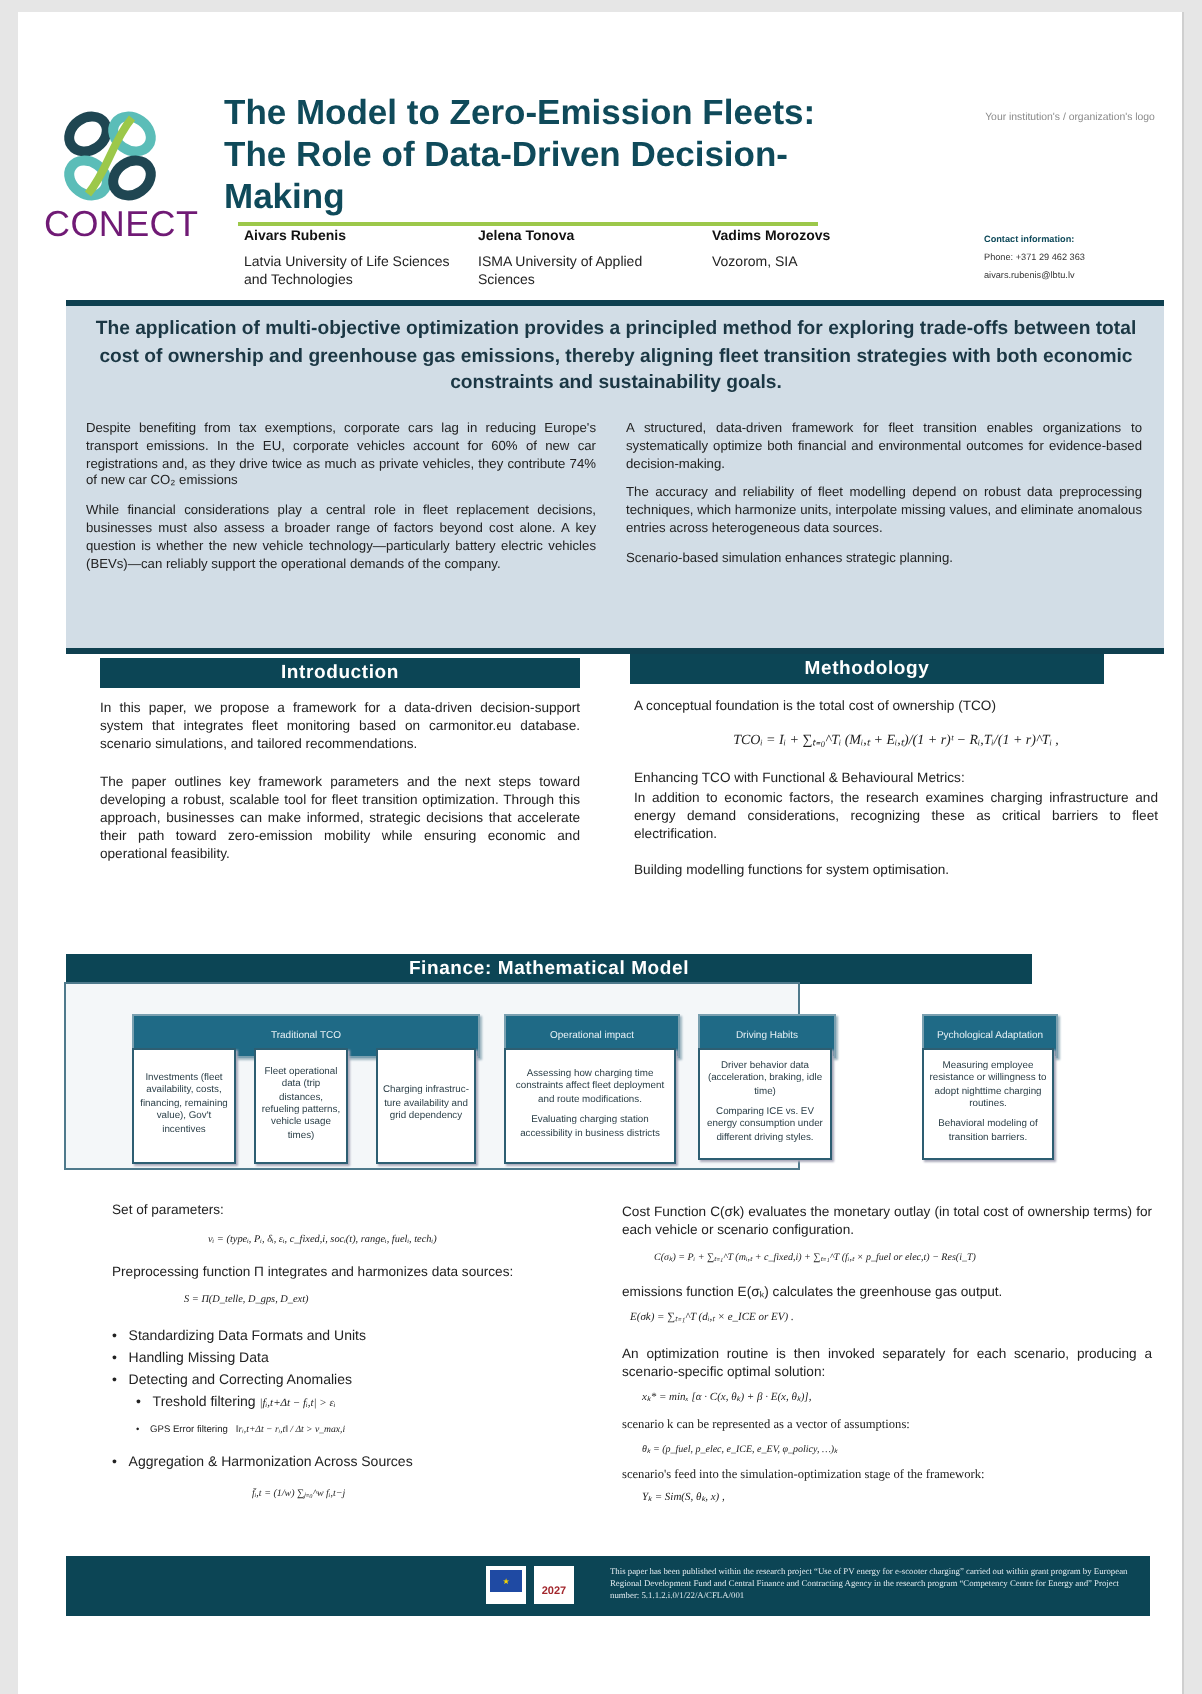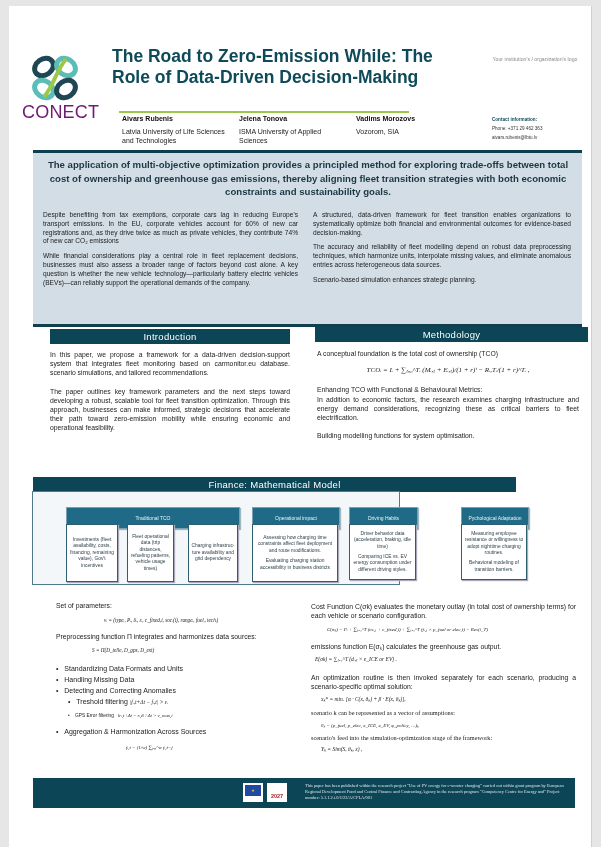--- a/index.html
+++ b/index.html
@@ -14,21 +14,21 @@
   .author { top:115px; font-size:7px; }
   .author .name { font-weight:bold; color:#111; margin-bottom:5px; }
   .author .aff { color:#222; line-height:9px; }
   .contact { left:492px; top:115px; font-size:4.6px; color:#333; line-height:9px; }
   .contact .head { color:#0f4a5a; font-weight:bold; }
   .summary { left:33px; top:150px; width:549px; height:174px; background:#d2dde6; border-top:3px solid #0f4050; }
   .summary .bottom-rule { position:absolute; left:0; bottom:0; width:100%; height:3px; background:#0f4050; }
   .lead { position:absolute; left:10px; top:5px; width:530px; font-size:9.6px; font-weight:bold; color:#1b3744; line-height:13.5px;text-align:center; }
   .sum-col { position:absolute; top:58px; font-size:6.6px; line-height:8.8px; color:#222; text-align:justify; }
   .sum-col p { margin:0 0 6px 0; }
-  .section-head { height:15px; background:#0c4555; color:#fff; font-weight:normal; font-size:9.5px; text-align:center; line-height:15px; letter-spacing:0.3px; }
+  .section-head { height:15px; background:#0c4555; color:#fff; font-weight:bold; font-size:9.5px; text-align:center; line-height:15px; letter-spacing:0.3px; }
   .body-text { font-size:6.8px; line-height:9.2px; color:#222; text-align:justify; }
   .body-text p { margin:0 0 9px 0; }
   .formula { font-family:"Liberation Serif", serif; font-style:italic; color:#222; }
   .diagram-frame { left:32px; top:491px; width:366px; height:92px; border:1px solid #4f7a8c; background:#f4f7f9; }
   .cat { position:absolute; height:20px; background:#1f6a86; border:1px solid #7aa0b0; color:#e8f2f6; font-size:5px; text-align:center; line-height:6.5px; display:flex; align-items:center; justify-content:center; box-shadow:1px 1px 1px #9fb7c2; }
   .card { position:absolute; background:#ffffff; border:1.5px solid #2d5e72; font-size:4.9px; line-height:6.4px; color:#2a3e47; text-align:center; display:flex; flex-direction:column; justify-content:center; padding:2px; box-sizing:border-box; box-shadow:1px 1px 1px #aab; }
   .card p { margin:0 0 4px 0; }
   .card p:last-child { margin-bottom:0; }
   .bul { font-size:7px; line-height:11px; color:#222; }
   .footer { left:233px; top:778px; width:342px; height:30px; background:#0c4555; }
@@ -42,21 +42,21 @@
 
 <svg class="abs logo" style="left:26px;top:53px;width:58px;height:50px;" viewBox="0 0 58 50">
   <ellipse cx="18" cy="14" rx="10" ry="8" fill="none" stroke="#1f4652" stroke-width="5" transform="rotate(-35 18 14)"></ellipse>
   <ellipse cx="40" cy="14" rx="10" ry="8" fill="none" stroke="#5bbdb8" stroke-width="5" transform="rotate(35 40 14)"></ellipse>
   <ellipse cx="18" cy="36" rx="10" ry="8" fill="none" stroke="#5bbdb8" stroke-width="5" transform="rotate(35 18 36)"></ellipse>
   <ellipse cx="40" cy="36" rx="10" ry="8" fill="none" stroke="#1f4652" stroke-width="5" transform="rotate(-35 40 36)"></ellipse>
   <path d="M40 6 C30 18, 28 32, 18 44" fill="none" stroke="#9cc84a" stroke-width="4"></path>
 </svg>
 <div class="abs logo-text">CONECT</div>
 
-<div class="abs title">The Road to Zero-Emission While: The Role of Data-Driven Decision-Making</div>
+<div class="abs title">The Model to Zero-Emission Fleets: The Role of Data-Driven Decision-Making</div>
 <div class="abs title-rule" style="left:119px;top:111px;width:290px;"></div>
 
 <div class="abs inst-logo">Your institution's / organization's logo</div>
 
 <div class="abs author" style="left:122px;">
   <div class="name">Aivars Rubenis</div>
   <div class="aff" style="width:110px;">Latvia University of Life Sciences and Technologies</div>
 </div>
 <div class="abs author" style="left:239px;">
   <div class="name">Jelena Tonova</div>
@@ -86,21 +86,21 @@
   </div>
   <div class="bottom-rule"></div>
 </div>
 
 <div class="abs section-head" style="left:50px;top:329px;width:240px;">Introduction</div>
 <div class="abs body-text" style="left:50px;top:350px;width:240px;">
   <p>In this paper, we propose a framework for a data-driven decision-support system that integrates fleet monitoring based on carmonitor.eu database. scenario simulations, and tailored recommendations.</p>
   <p>The paper outlines key framework parameters and the next steps toward developing a robust, scalable tool for fleet transition optimization. Through this approach, businesses can make informed, strategic decisions that accelerate their path toward zero-emission mobility while ensuring economic and operational feasibility.</p>
 </div>
 
-<div class="abs section-head" style="left:315px;top:327px;width:273px;">Methodology</div>
+<div class="abs section-head" style="left:315px;top:327px;width:237px;">Methodology</div>
 <div class="abs body-text" style="left:317px;top:349px;width:262px;">
   <div>A conceptual foundation is the total cost of ownership (TCO)</div>
   <div class="formula" style="font-size:7px;text-align:center;margin:8px 0 10px 0;">TCOᵢ = Iᵢ + ∑ₜ₌₀^Tᵢ (Mᵢ,ₜ + Eᵢ,ₜ)/(1 + r)ᵗ − Rᵢ,Tᵢ/(1 + r)^Tᵢ ,</div>
   <div>Enhancing TCO with Functional &amp; Behavioural Metrics:</div>
   <div style="margin-bottom:9px;">In addition to economic factors, the research examines charging infrastructure and energy demand considerations, recognizing these as critical barriers to fleet electrification.</div>
   <div>Building modelling functions for system optimisation.</div>
 </div>
 
 <div class="abs section-head" style="left:33px;top:477px;width:483px;">Finance: Mathematical Model</div>
 

